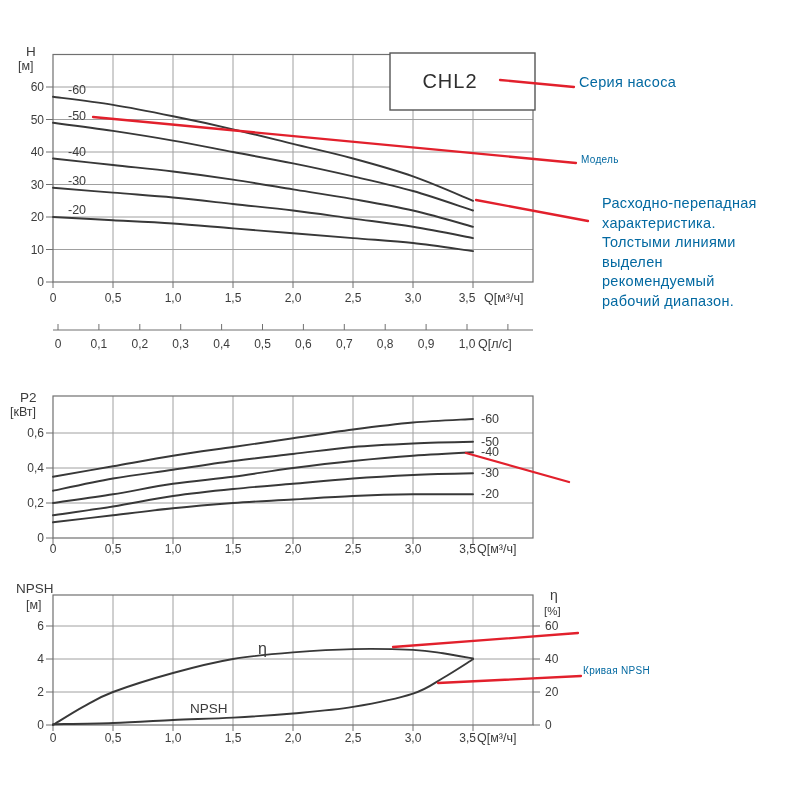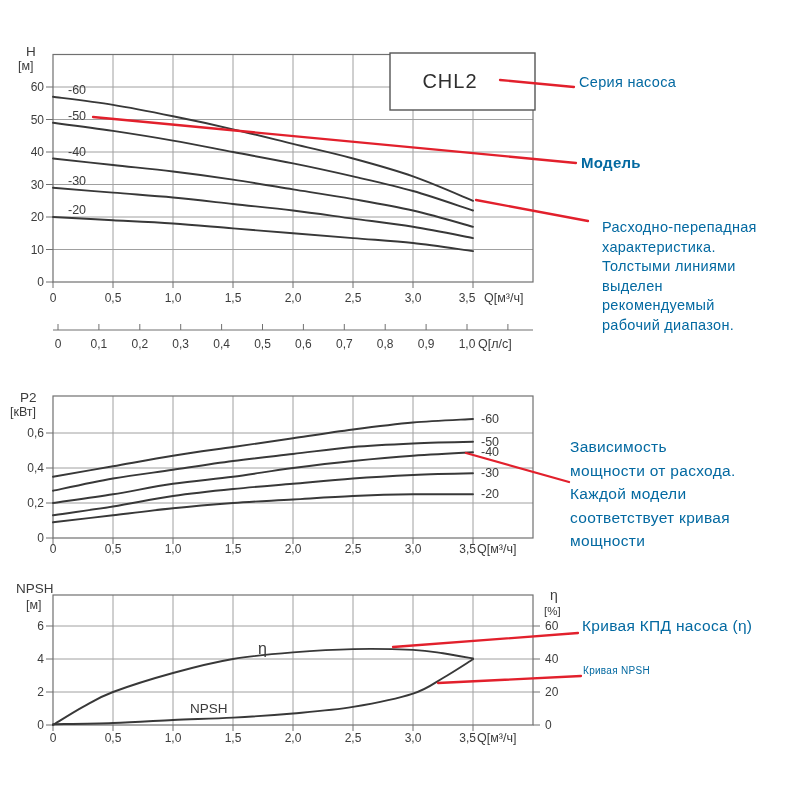--- a/index.html
+++ b/index.html
@@ -1,20 +1,20 @@
 <!DOCTYPE html>
 <html><head>
 <meta charset="utf-8">
 <style>
   html,body{margin:0;padding:0;background:#ffffff;}
   #page{position:relative;width:800px;height:800px;background:#ffffff;overflow:hidden;
         font-family:"Liberation Sans", sans-serif;color:#2f2f2f;}
   #plot{position:absolute;left:0;top:0;}
   .ann{position:absolute;color:#0369a1;letter-spacing:.3px;}
-  .ann.pre{white-space:pre-line;margin-top:24px;}
+  .ann.pre{white-space:pre-line;}
 </style>
 </head>
 <body>
 
 <div id="page">
   <svg id="plot" width="800" height="800" viewBox="0 0 800 800">
       <line x1="113" y1="54.5" x2="113" y2="282" stroke="#a0a0a0" stroke-width="1"></line>
       <line x1="173" y1="54.5" x2="173" y2="282" stroke="#a0a0a0" stroke-width="1"></line>
       <line x1="233" y1="54.5" x2="233" y2="282" stroke="#a0a0a0" stroke-width="1"></line>
       <line x1="293" y1="54.5" x2="293" y2="282" stroke="#a0a0a0" stroke-width="1"></line>
@@ -201,31 +201,25 @@
       <line x1="500" y1="80" x2="574" y2="87" stroke="#e2202c" stroke-width="2.3" stroke-linecap="round"></line>
       <line x1="93" y1="117" x2="576" y2="163" stroke="#e2202c" stroke-width="2.3" stroke-linecap="round"></line>
       <line x1="476" y1="200" x2="588" y2="221" stroke="#e2202c" stroke-width="2.3" stroke-linecap="round"></line>
       <line x1="466" y1="453" x2="569" y2="482" stroke="#e2202c" stroke-width="2.3" stroke-linecap="round"></line>
       <line x1="393" y1="647" x2="578" y2="633" stroke="#e2202c" stroke-width="2.3" stroke-linecap="round"></line>
       <line x1="438" y1="683" x2="581" y2="676" stroke="#e2202c" stroke-width="2.3" stroke-linecap="round"></line>
     </svg>
 
   <div class="ann" style="left:579px;top:74px;font-size:14.5px;">Серия насоса</div>
 
-  <div class="ann" style="left:581px;top:154px;font-size:15px;font-weight:bold;">Модель</div>
+  <div class="ann" style="left:581px;top:154px;font-size:10px;">Модель</div>
 
   <div class="ann pre" style="left:602px;top:194px;font-size:14.5px;line-height:19.5px;width:195px;">Расходно-перепадная
 характеристика.
 Толстыми линиями
 выделен
 рекомендуемый
 рабочий диапазон.</div>
 
-  <div class="ann pre" style="left:570px;top:411px;font-size:15.5px;line-height:23.5px;width:220px;">Зависимость
-мощности от расхода.
-Каждой модели
-соответствует кривая
-мощности</div>
-
-  <div class="ann" style="left:582px;top:617px;font-size:15.5px;">Кривая КПД насоса (η)</div>
+
 
   <div class="ann" style="left:583px;top:665px;font-size:10px;">Кривая NPSH</div>
 </div>
 
 </body></html>

